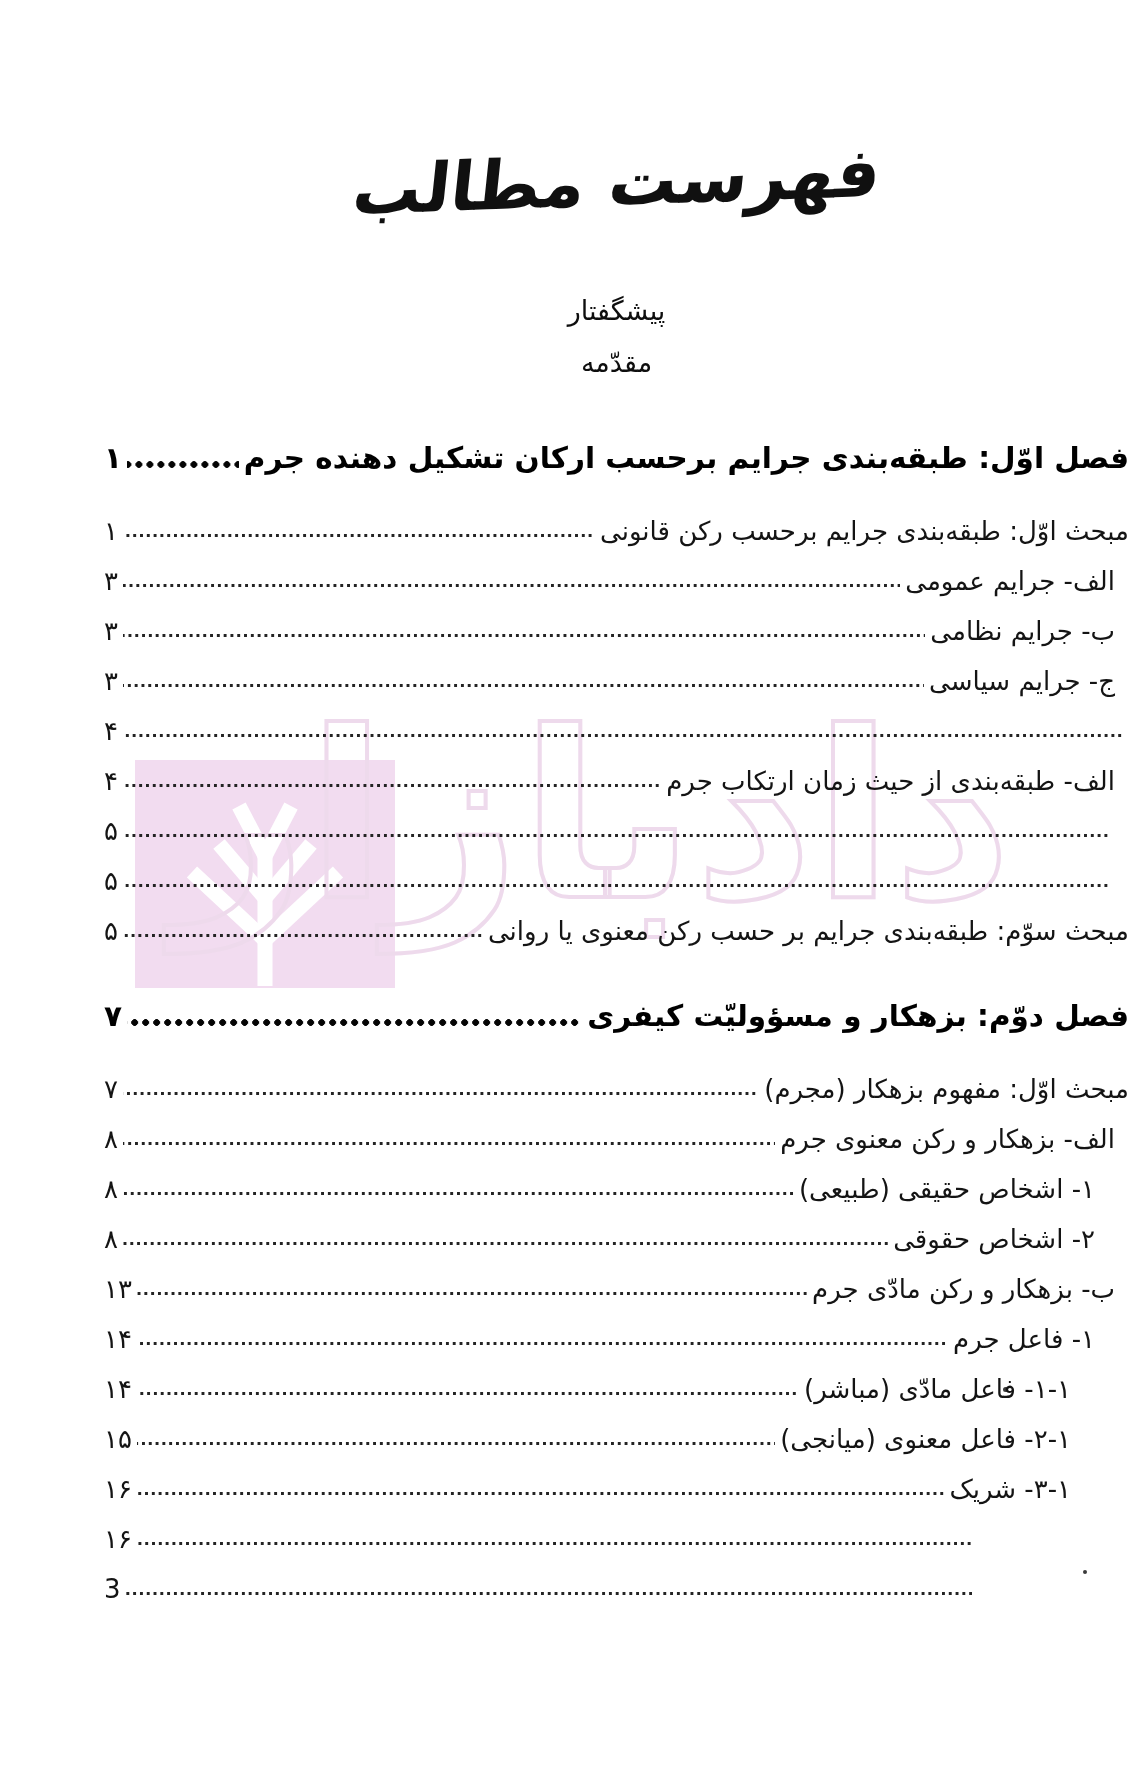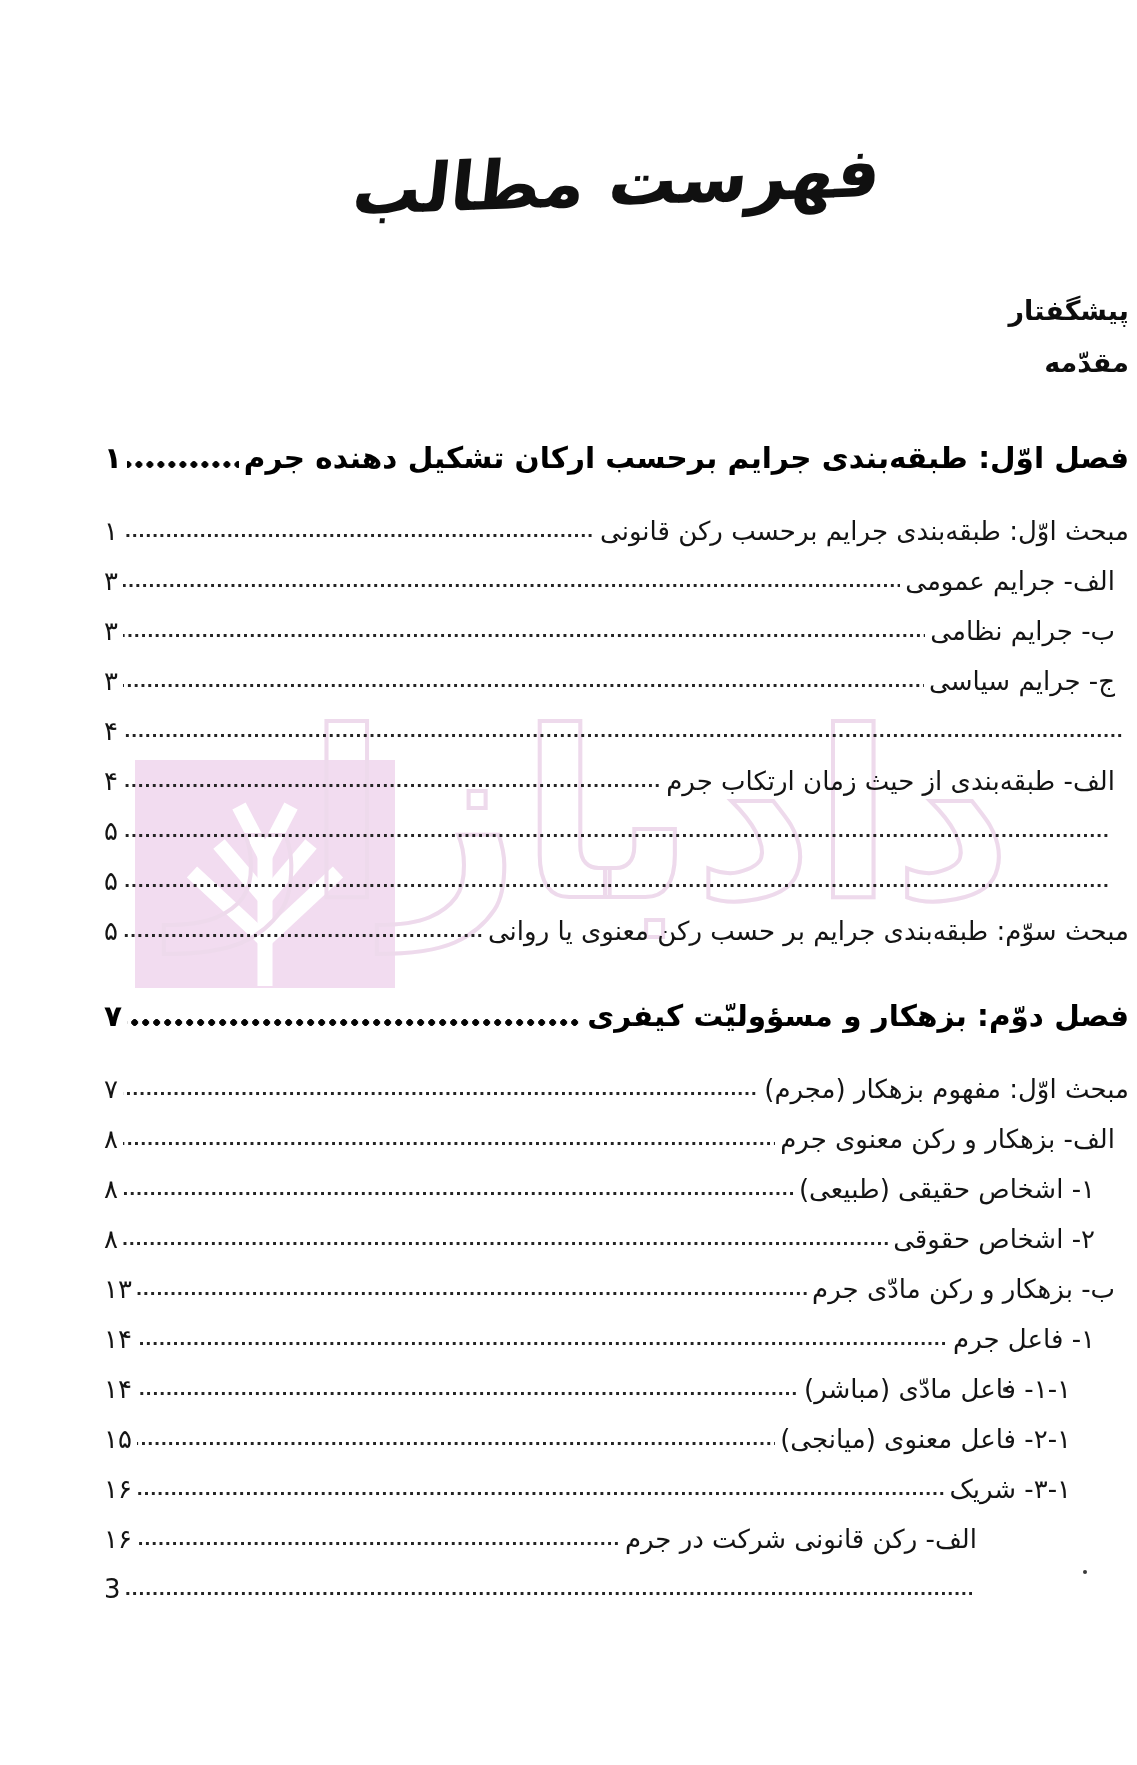--- a/index.html
+++ b/index.html
@@ -28,21 +28,21 @@
   .artifact-dot.d1{left:1003px;top:1387px;width:5px;height:5px;}
   .artifact-dot.d2{left:1083px;top:1570px;width:4px;height:4px;}
   
   .title-wrap{padding-top:142px;text-align:center;height:143px;box-sizing:content-box;}
   .calli{
     display:inline-block;font-size:68px;font-weight:bold;color:#101010;
     transform:skewX(-8deg) rotate(-2deg);letter-spacing:-2px;
   }
   
   .front-item{
-    text-align:right;font-weight:bold;font-size:27px;line-height:52px;
+    text-align:center;font-weight:normal;font-size:27px;line-height:52px;
     height:52px;color:#0e0e0e;
   }
   
   .entries{margin-top:0;}
   .row{
     display:flex;align-items:flex-end;height:50px;direction:rtl;
     font-size:26px;color:#141414;
   }
   .row .t{white-space:nowrap;line-height:1.25;margin-top:15px;}
   .row .leader{
@@ -191,21 +191,20 @@
         <span class="t">۲-۱- فاعل معنوی (میانجی)</span>
         <span class="leader"></span>
         <span class="p">۱۵</span>
       </div>
       <div class="row lv-4">
         <span class="t">۳-۱- شریک</span>
         <span class="leader"></span>
         <span class="p">۱۶</span>
       </div>
       <div class="row lv-5">
-        <span class="t">الف- رکن قانونی شرکت در جرم</span>
         <span class="leader"></span>
         <span class="p">۱۶</span>
       </div>
       <div class="row lv-5">
         <span class="leader"></span>
         <span class="p">3</span>
       </div>
   </div>
 
 </div>

